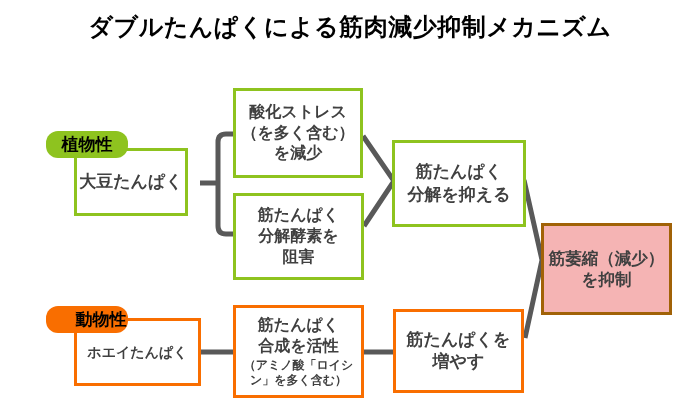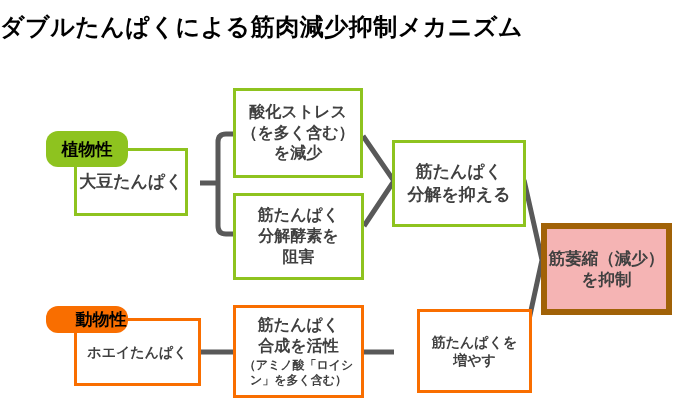--- a/index.html
+++ b/index.html
@@ -1,53 +1,53 @@
 <!DOCTYPE html>
 <html><head>
 <meta charset="utf-8">
 <style>
   html,body{margin:0;padding:0;background:#fff;}
   .canvas{
     position:relative;width:700px;height:417px;background:#ffffff;overflow:hidden;
     font-family:"Liberation Sans","DejaVu Sans",sans-serif;
   }
   .title{
-    position:absolute;left:0;right:0;top:11px;text-align:left;
+    position:absolute;left:0;right:0;top:11px;text-align:center;
     font-size:24px;font-weight:bold;color:#000;letter-spacing:.5px;font-family:Liberation Mono, monospace;
   }
   .connectors{position:absolute;left:0;top:0;width:700px;height:417px;z-index:0;}
   .box{
     position:absolute;background:#fff;display:flex;align-items:center;justify-content:center;
     text-align:center;font-weight:bold;color:#404040;white-space:pre-line;line-height:1.3;
     box-sizing:border-box;z-index:1;
   }
   .green-border{border:3px solid #8EC31F;}
   .orange-border{border:3px solid #F96E00;}
   .pill{
     position:absolute;display:flex;align-items:center;justify-content:center;
     font-weight:bold;font-size:17px;color:#000;border-radius:12px;z-index:2;box-sizing:border-box;
   }
   .pill-green{background:#8EC31F;}
   .pill-orange{background:#F96E00;padding-left:28px;}
 
-  .pill-plant{left:46px;top:131px;width:82px;height:36px;}
+  .pill-plant{left:46px;top:131px;width:82px;height:27px;}
   .box-soy{left:74px;top:148px;width:114px;height:68px;font-size:17px;}
   .box-oxidative{left:233px;top:88px;width:130px;height:90px;font-size:16px;}
   .box-enzyme{left:233px;top:193px;width:131px;height:87px;font-size:16px;}
   .box-suppress{left:392px;top:140px;width:134px;height:87px;font-size:17px;}
 
   .pill-animal{left:46px;top:306px;width:82px;height:27px;}
   .box-whey{left:74px;top:318px;width:127px;height:68px;font-size:14px;}
   .box-synthesis{left:233px;top:305px;width:131px;height:93px;flex-direction:column;font-size:16px;}
   .box-synthesis .note{font-size:12px;line-height:1.25;margin-top:1px;}
-  .box-increase{left:393px;top:309px;width:115px;height:84px;font-size:14px;margin-left:24px;}
+  .box-increase{left:393px;top:309px;width:131px;height:84px;font-size:17px;}
 
   .box-result{
     left:541px;top:223px;width:131px;height:92px;
-    border:6px solid #a16207;background:#F5B4B4;font-size:16.5px;
+    border:3px solid #a16207;background:#F5B4B4;font-size:16.5px;
   }
 </style>
 </head>
 <body>
 
 <div class="canvas">
 
   <div class="title">ダブルたんぱくによる筋肉減少抑制メカニズム</div>
 
   <svg class="connectors" viewBox="0 0 700 417" xmlns="http://www.w3.org/2000/svg">

